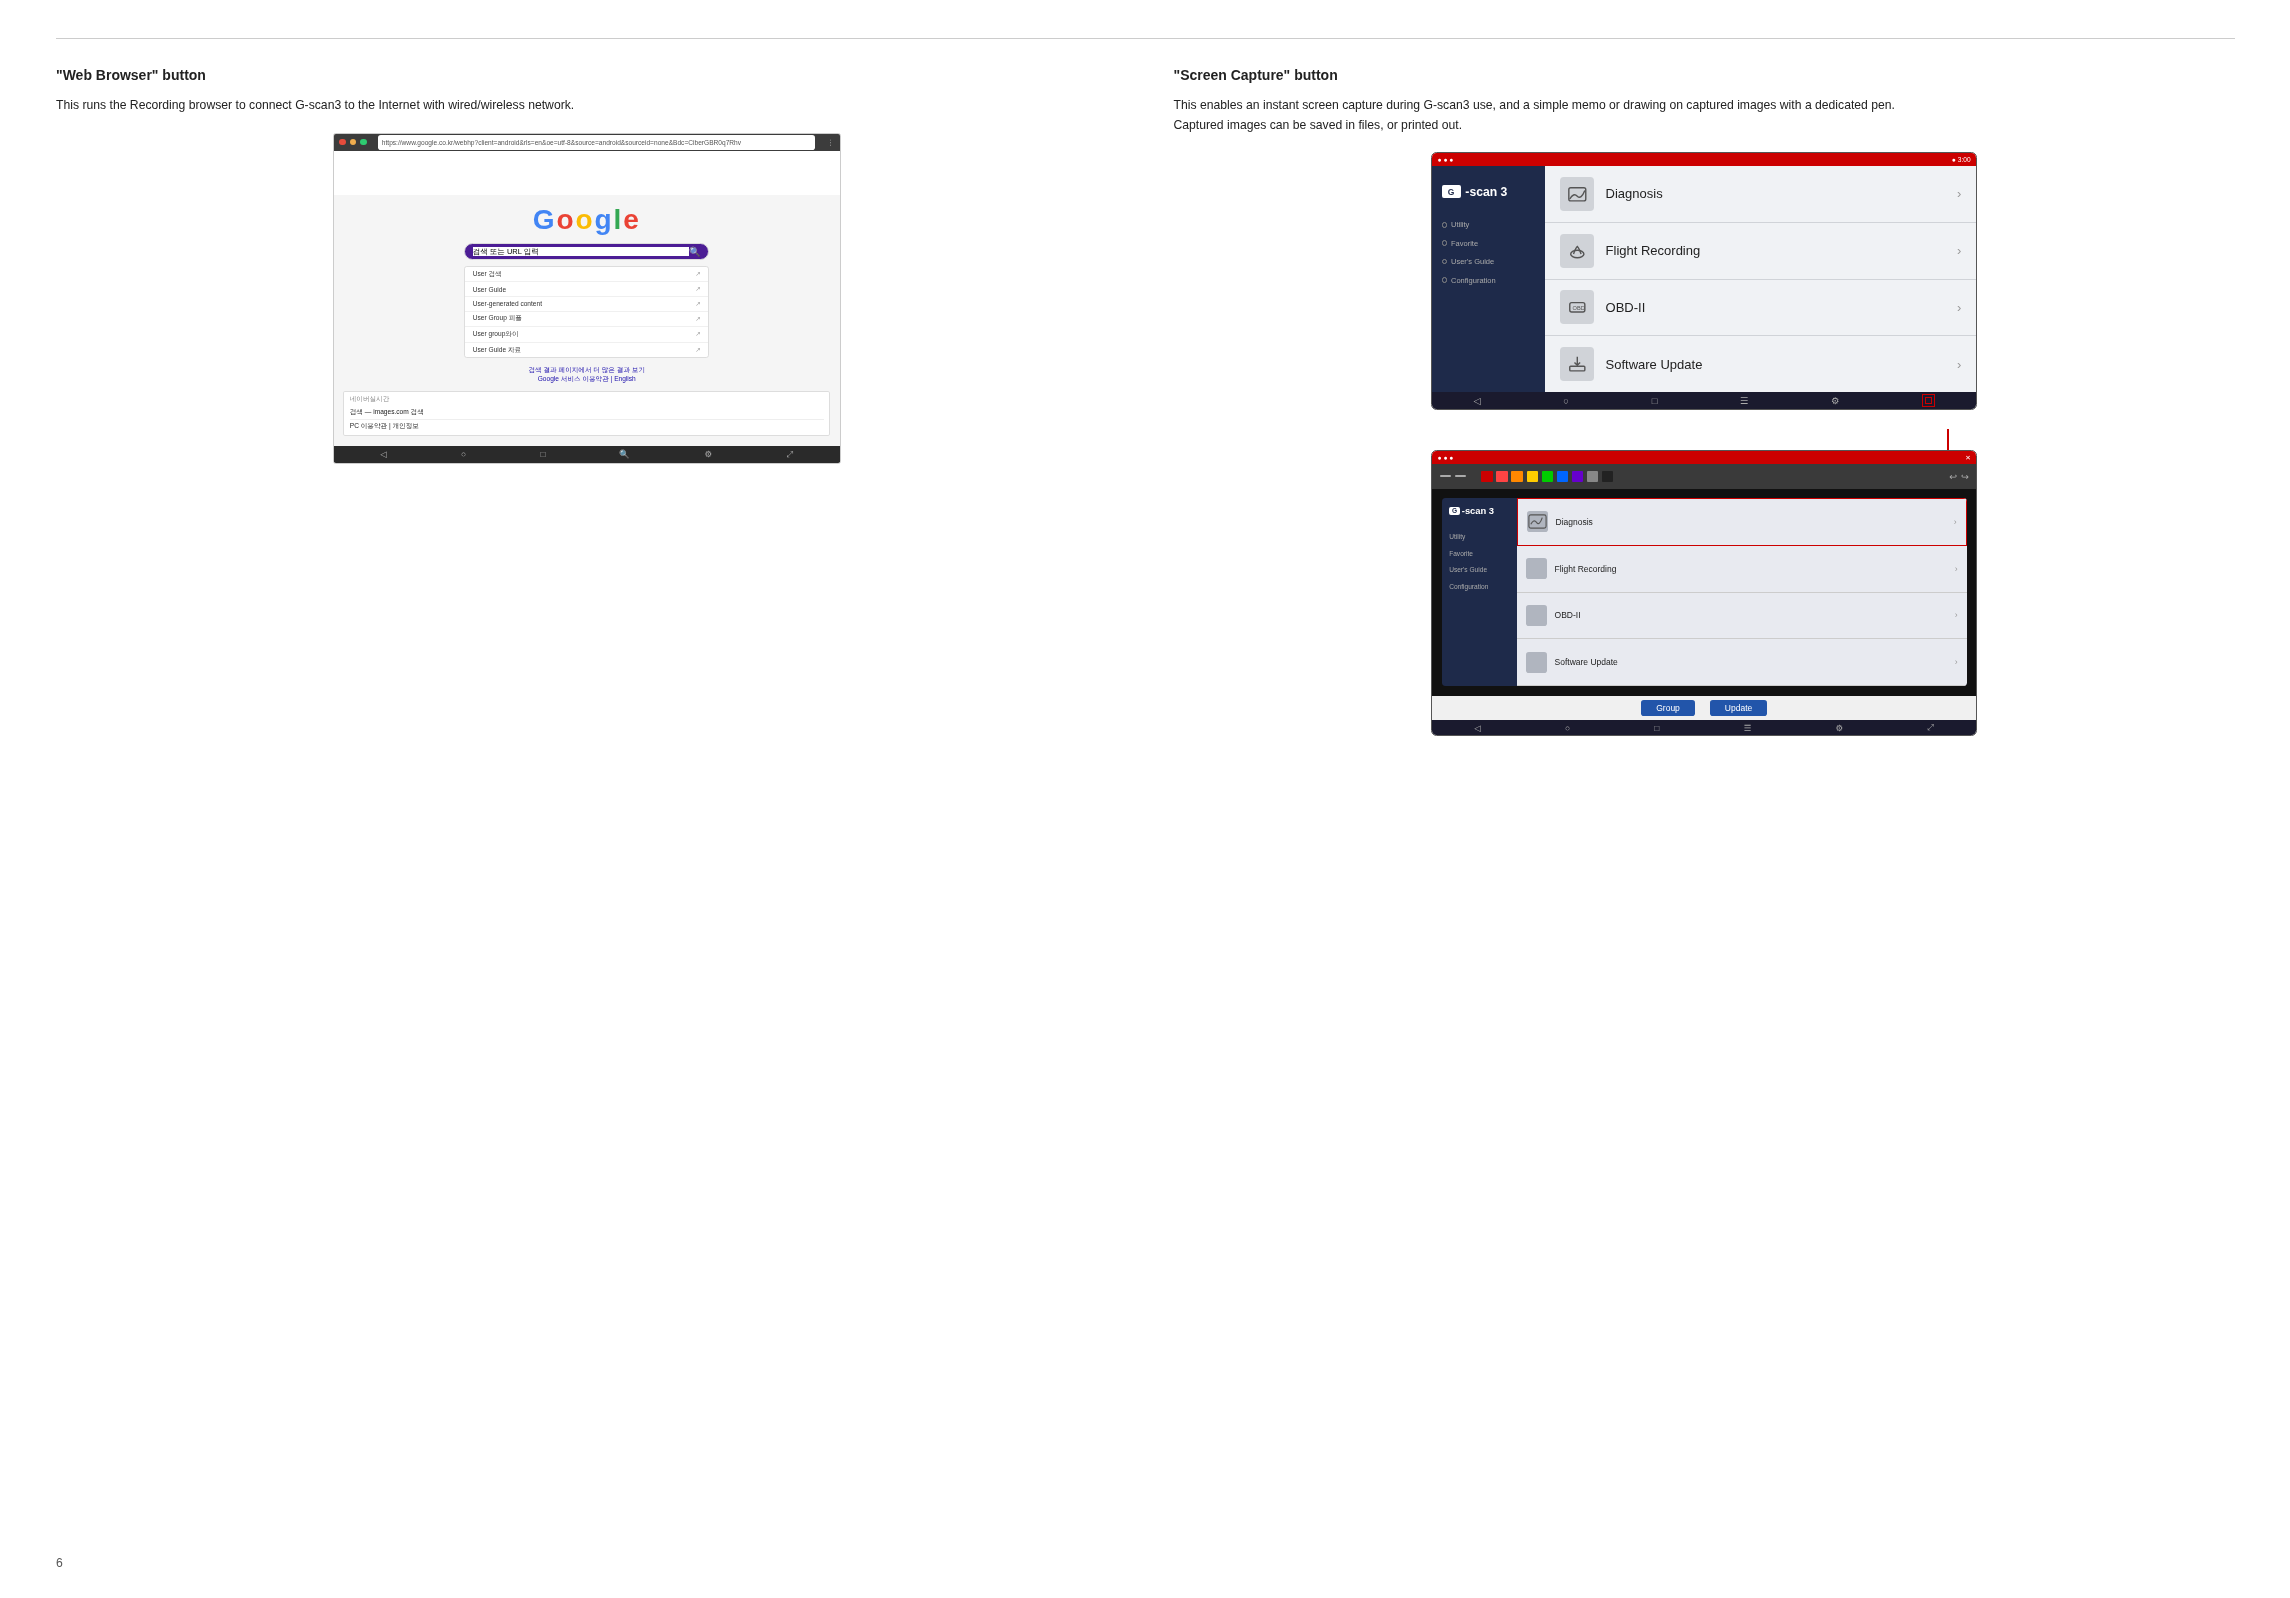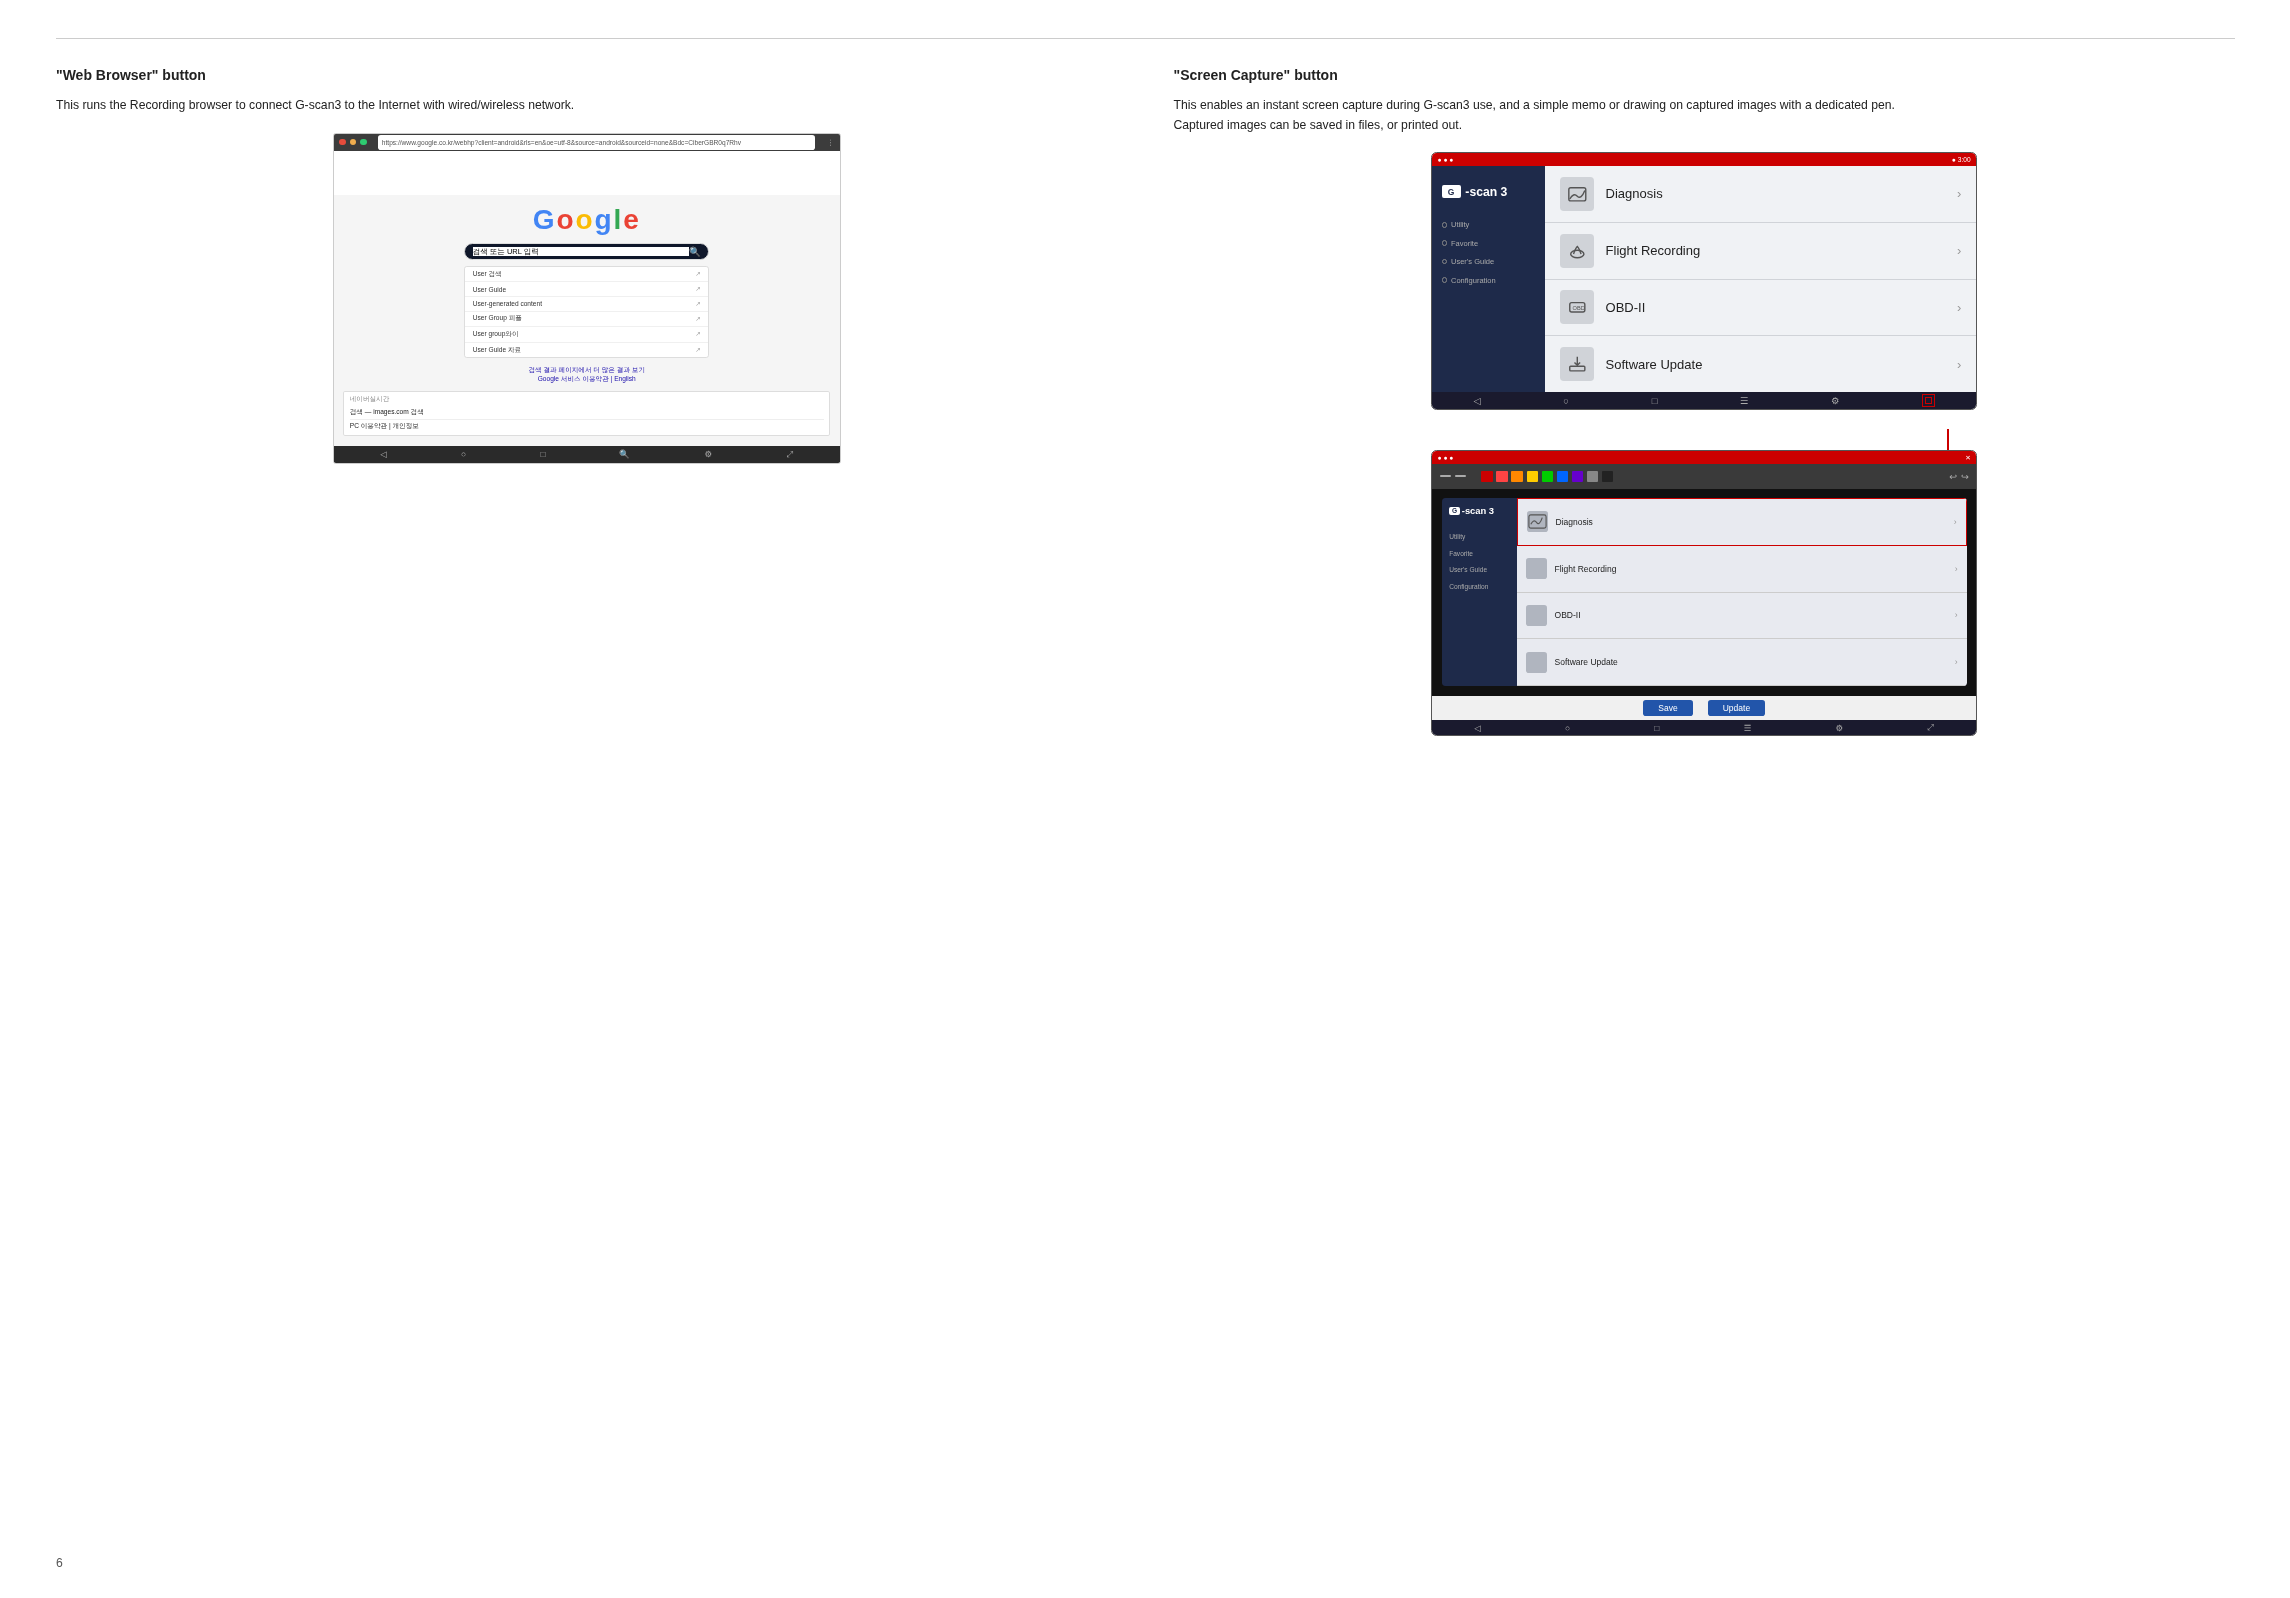--- a/index.html
+++ b/index.html
@@ -90,21 +90,21 @@
     .google-logo .o2 { color: #FBBC05; }
     .google-logo .o3 { color: #4285F4; }  
     .google-logo .g2 { color: #34A853; }
     .google-logo .e { color: #EA4335; }
     .search-bar {
       display: flex;
       align-items: center;
       border: 0.9px solid #ddd;
       border-radius: 19px;
       padding: 1.9px 7.5px;
-      background: #0f172a;
+      background: #4c1d95;
       margin: 0 auto 5.6px auto;
       width: 245px;
     }
     .search-bar input {
       border: none;
       outline: none;
       font-size: 7.5px;
       flex: 1;
     }
     .search-results {
@@ -659,21 +659,21 @@
                     <div class="editor-menu-icon"></div>
                     <span class="editor-menu-label">Software Update</span>
                     <span class="editor-menu-arrow">›</span>
                   </div>
                 </div>
               </div>
             </div>
           </div>
 
           <div class="editor-bottom-bar">
-            <button class="editor-btn">Save</button>
+            <button class="editor-btn">Group</button>
             <button class="editor-btn">Update</button>
           </div>
 
           <div class="editor-navbar" style="background:#1a1a2e;height:15px;display:flex;align-items:center;justify-content:space-around;">
             <div style="color:#aaa;font-size:8.5px;">◁</div>
             <div style="color:#aaa;font-size:8.5px;">○</div>
             <div style="color:#aaa;font-size:8.5px;">□</div>
             <div style="color:#aaa;font-size:8.5px;">☰</div>
             <div style="color:#aaa;font-size:8.5px;">⚙</div>
             <div style="color:#aaa;font-size:8.5px;">⤢</div>

